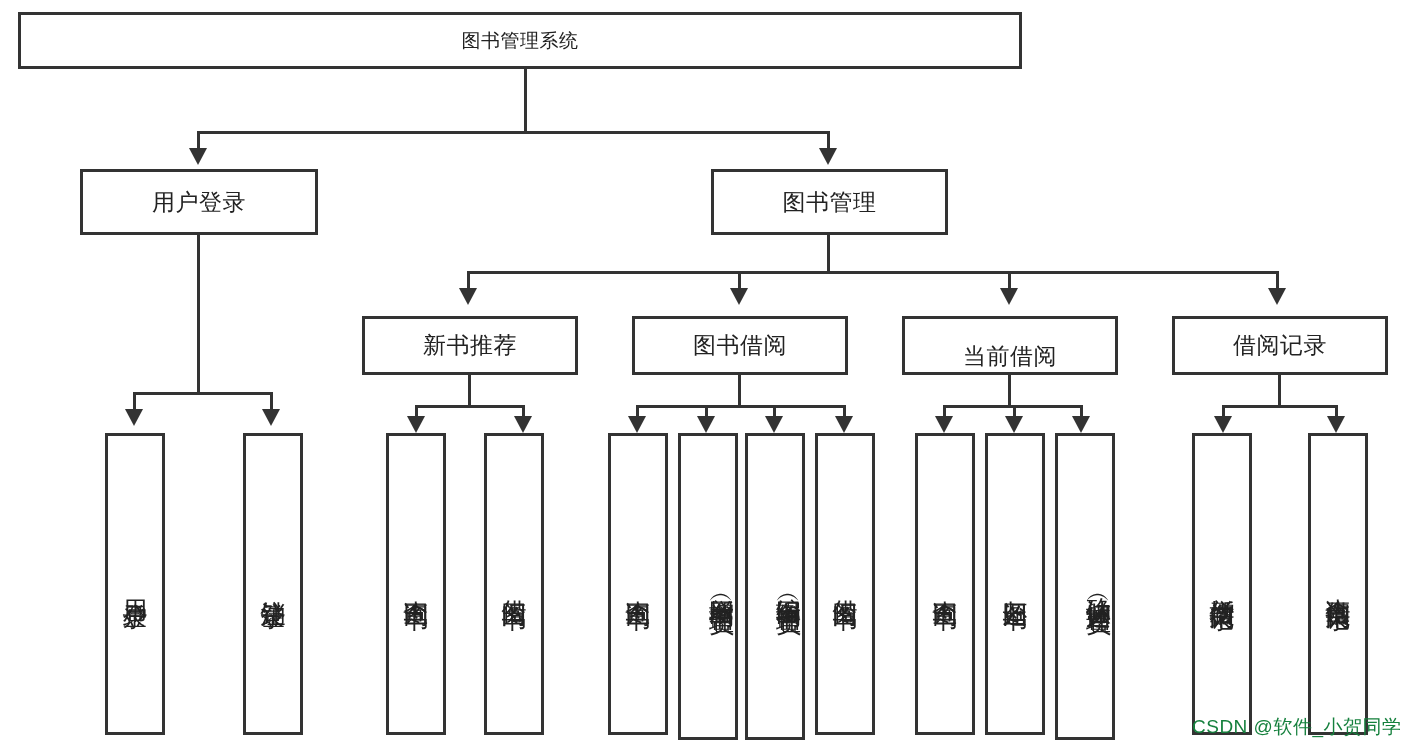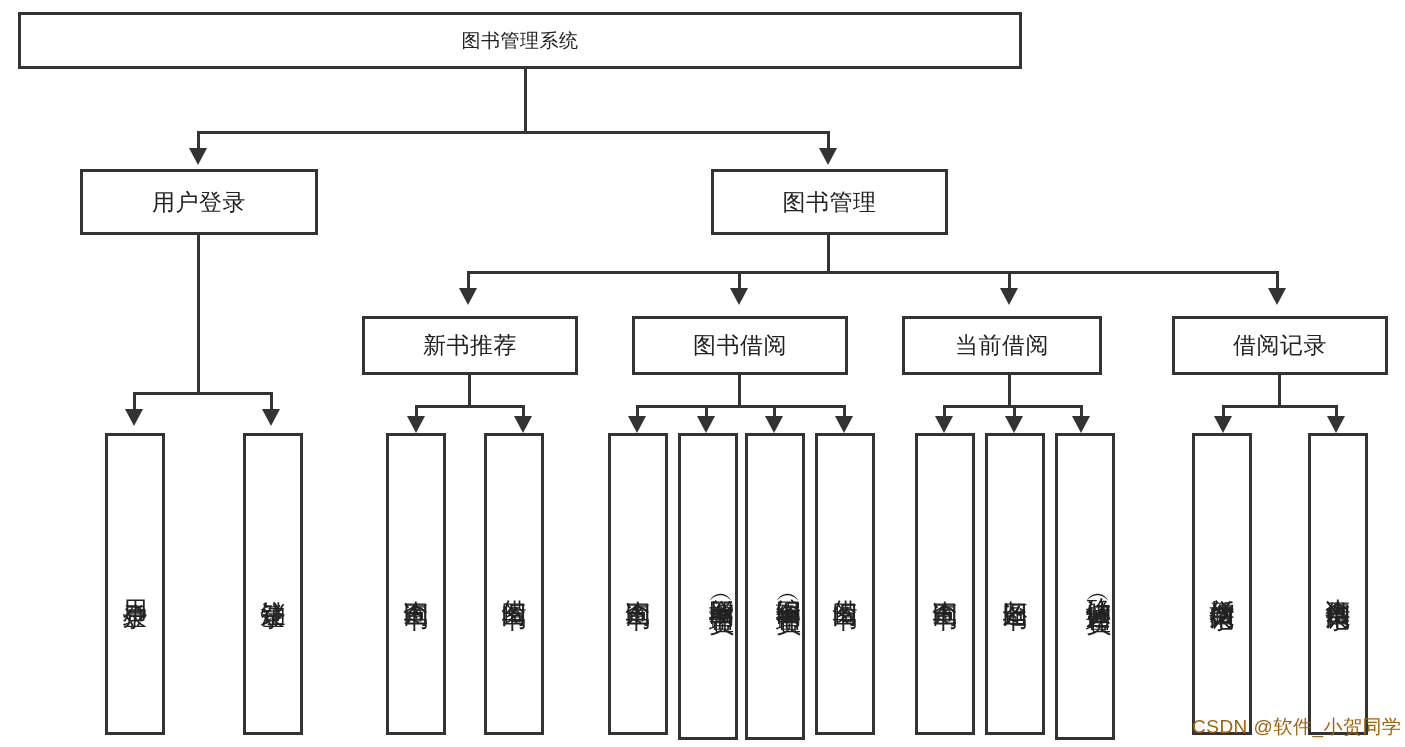--- a/index.html
+++ b/index.html
@@ -62,21 +62,21 @@
     position: absolute;
     width: 0;
     height: 0;
     border-left: 9px solid transparent;
     border-right: 9px solid transparent;
     border-top: 17px solid #333333;
   }
 
   .watermark {
     position: absolute;
-    color: #a16207;
+    color: #15803d;
     font-size: 19px;
     white-space: nowrap;
     letter-spacing: 0.5px;
   }
 </style>
 </head>
 <body>
 
 <div id="canvas">
 
@@ -115,21 +115,21 @@
   <div class="arrow" style="left:1000px; top:288px;"></div>
   <div class="edge vline" style="left:1276px; top:271px; width:3px; height:18px;"></div>
   <div class="arrow" style="left:1268px; top:288px;"></div>
 
   <div class="node h" style="left:632px; top:316px; width:216px; height:59px;">
     <span>图书借阅</span>
   </div>
   <div class="node h" style="left:362px; top:316px; width:216px; height:59px;">
     <span>新书推荐</span>
   </div>
-  <div class="node h" style="left:902px; top:316px; width:200px; height:59px;">
+  <div class="node h" style="left:902px; top:316px; width:216px; height:59px;align-items:flex-end;">
     <span>当前借阅</span>
   </div>
   <div class="node h" style="left:1172px; top:316px; width:216px; height:59px;">
     <span>借阅记录</span>
   </div>
 
   <div class="edge vline" style="left:468px; top:375px; width:3px; height:33px;"></div>
   <div class="edge hline" style="left:415px; top:405px; width:110px; height:3px;"></div>
   <div class="edge vline" style="left:415px; top:405px; width:3px; height:13px;"></div>
   <div class="arrow" style="left:407px; top:416px;"></div>

